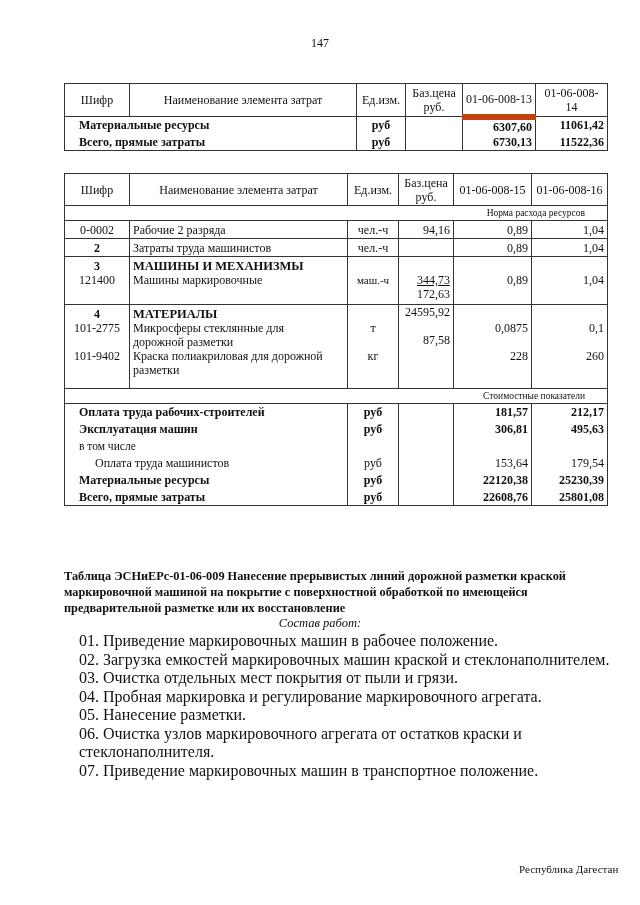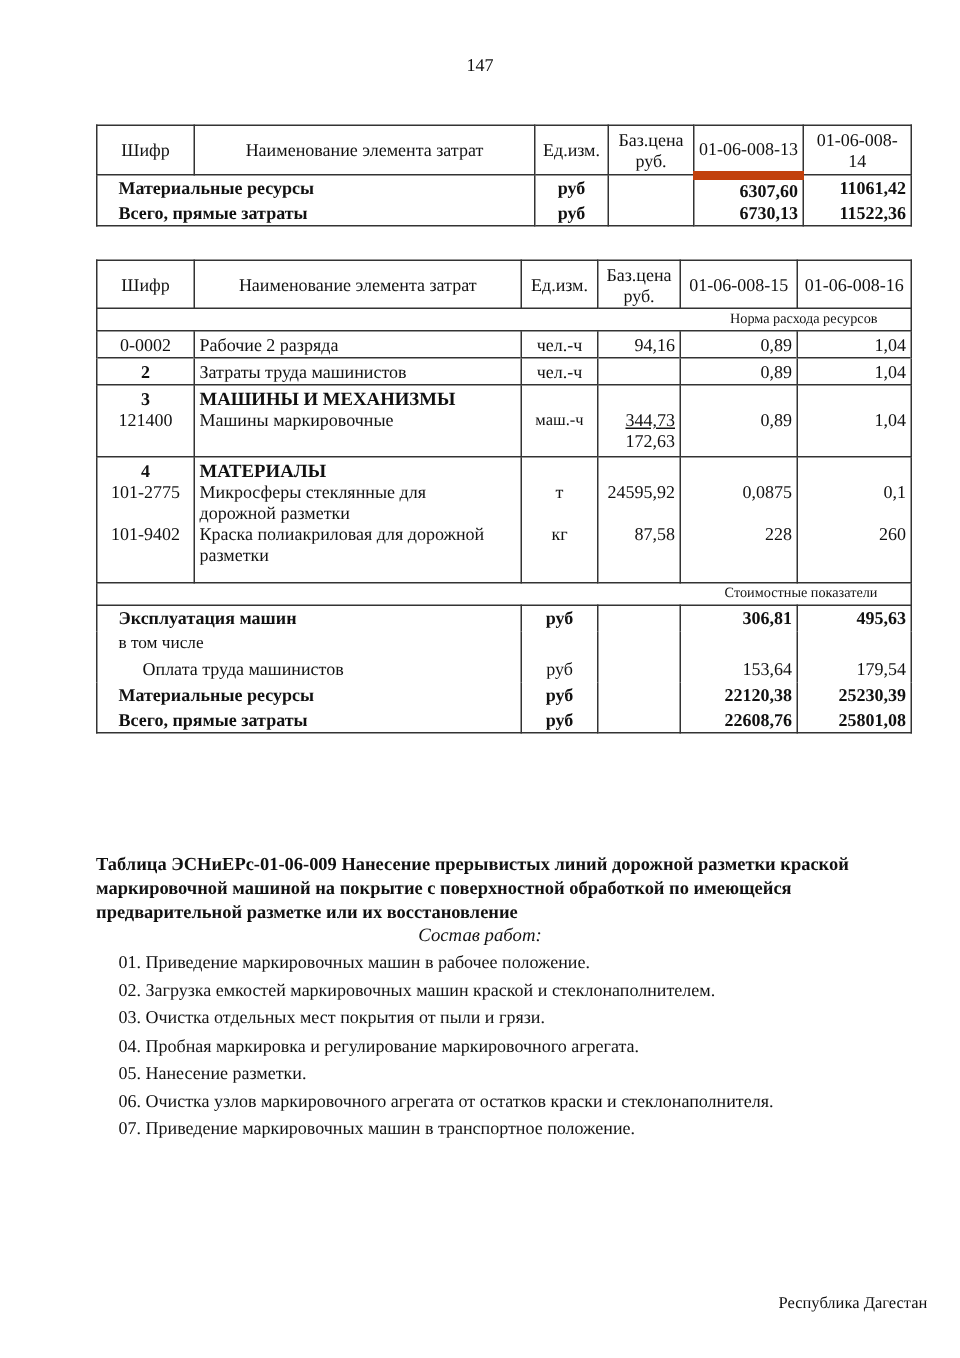--- a/index.html
+++ b/index.html
@@ -18,21 +18,21 @@
   .ul { text-decoration: underline; }
 
   
   #t1 { left: 64px; top: 83px; width: 543px; }
   
   #t2 { left: 64px; top: 173px; width: 543px; }
 
   .section-title { position: absolute; left: 64px; top: 568px; width: 550px; font-weight: bold; font-size: 12.3px; line-height: 16px; }
   .works-title { position: absolute; left: 0; width: 640px; top: 616px; text-align: center; font-style: italic; font-size: 12.5px; }
   .works { position: absolute; left: 79px; top: 632px; margin: 0; padding: 0; list-style: none; }
-  .works li { font-size: 12px; line-height: 18.5px; }
+  .works li { font-size: 16px; line-height: 18.5px; }
   .footer { position: absolute; left: 519px; top: 863px; font-size: 11px; }
 </style>
 </head>
 <body>
 
 <div class="page-number">147</div>
 
 <table id="t1">
   <colgroup>
     <col style="width:65px">
@@ -132,38 +132,45 @@
     <td style="vertical-align:top; padding-top:2px">
       <div class="b" style="font-size:12.5px">МАТЕРИАЛЫ</div>
       <div style="width:175px">Микросферы стеклянные для дорожной разметки</div>
       <div style="width:200px">Краска полиакриловая для дорожной разметки</div>
     </td>
     <td class="c" style="vertical-align:top; padding-top:16px">
       <div>т</div>
       <div style="height:14px"></div>
       <div>кг</div>
     </td>
-    <td class="r" style="vertical-align:top; padding-top:16px">
+    <td class="r" style="vertical-align:top; ">
       <div>24595,92</div>
       <div style="height:14px"></div>
       <div>87,58</div>
     </td>
     <td class="r" style="vertical-align:top; padding-top:16px">
       <div>0,0875</div>
       <div style="height:14px"></div>
       <div>228</div>
     </td>
     <td class="r" style="vertical-align:top; padding-top:16px">
       <div>0,1</div>
       <div style="height:14px"></div>
       <div>260</div>
     </td>
   </tr>
   <tr style="height:14px">
     <td colspan="6" class="sans-note">Стоимостные показатели</td>
+  </tr>
+  <tr style="height:17px">
+    <td colspan="2" class="b nb" style="padding-left:14px; border-top:1px solid #333">Оплата труда рабочих-строителей</td>
+    <td class="c b nb" style="border-top:1px solid #333">руб</td>
+    <td class="nb" style="border-top:1px solid #333"></td>
+    <td class="r b nb" style="border-top:1px solid #333">181,57</td>
+    <td class="r b nb" style="border-top:1px solid #333">212,17</td>
   </tr>
   <tr style="height:17px">
     <td colspan="2" class="b nb" style="padding-left:14px">Эксплуатация машин</td>
     <td class="c b nb">руб</td>
     <td class="nb"></td>
     <td class="r b nb">306,81</td>
     <td class="r b nb">495,63</td>
   </tr>
   <tr style="height:17px">
     <td colspan="2" class="nb" style="padding-left:14px; font-size:11.5px">в том числе</td>

